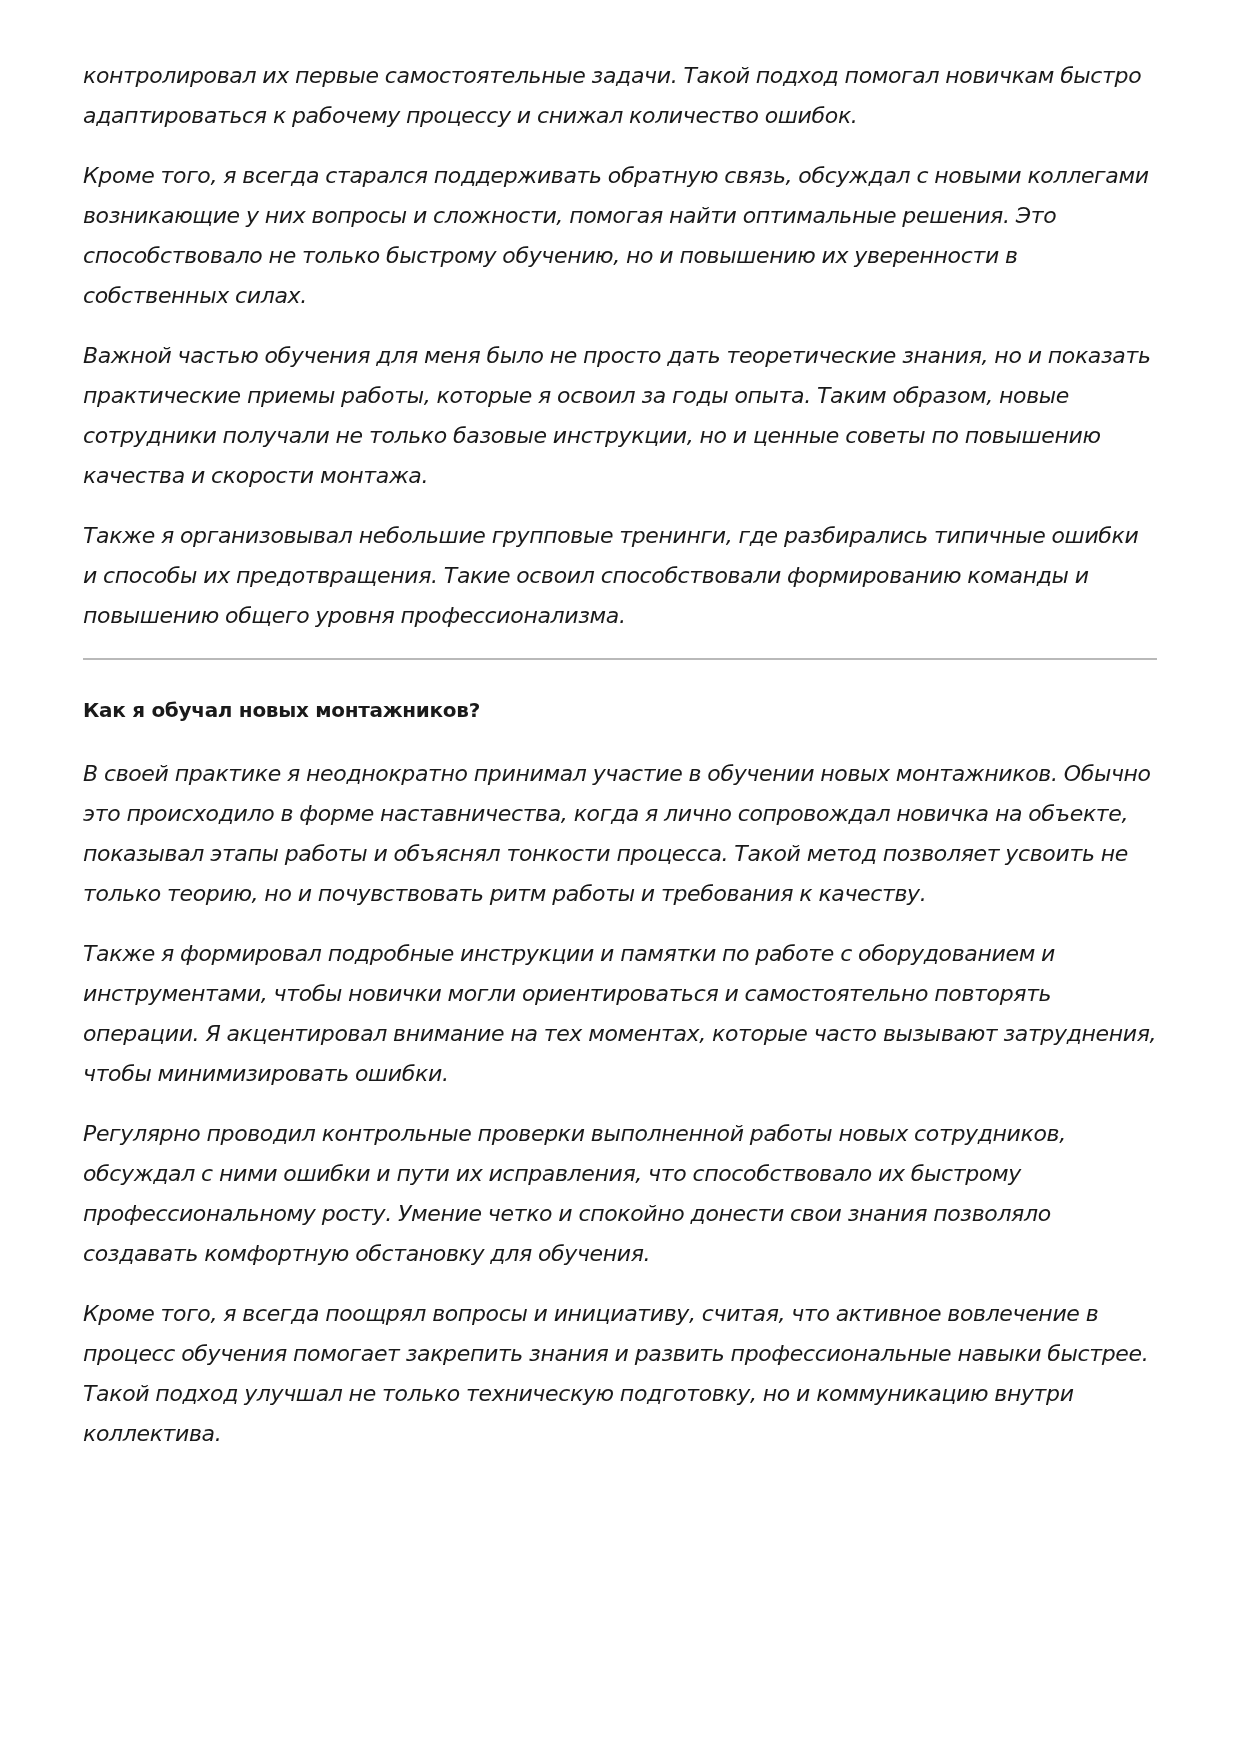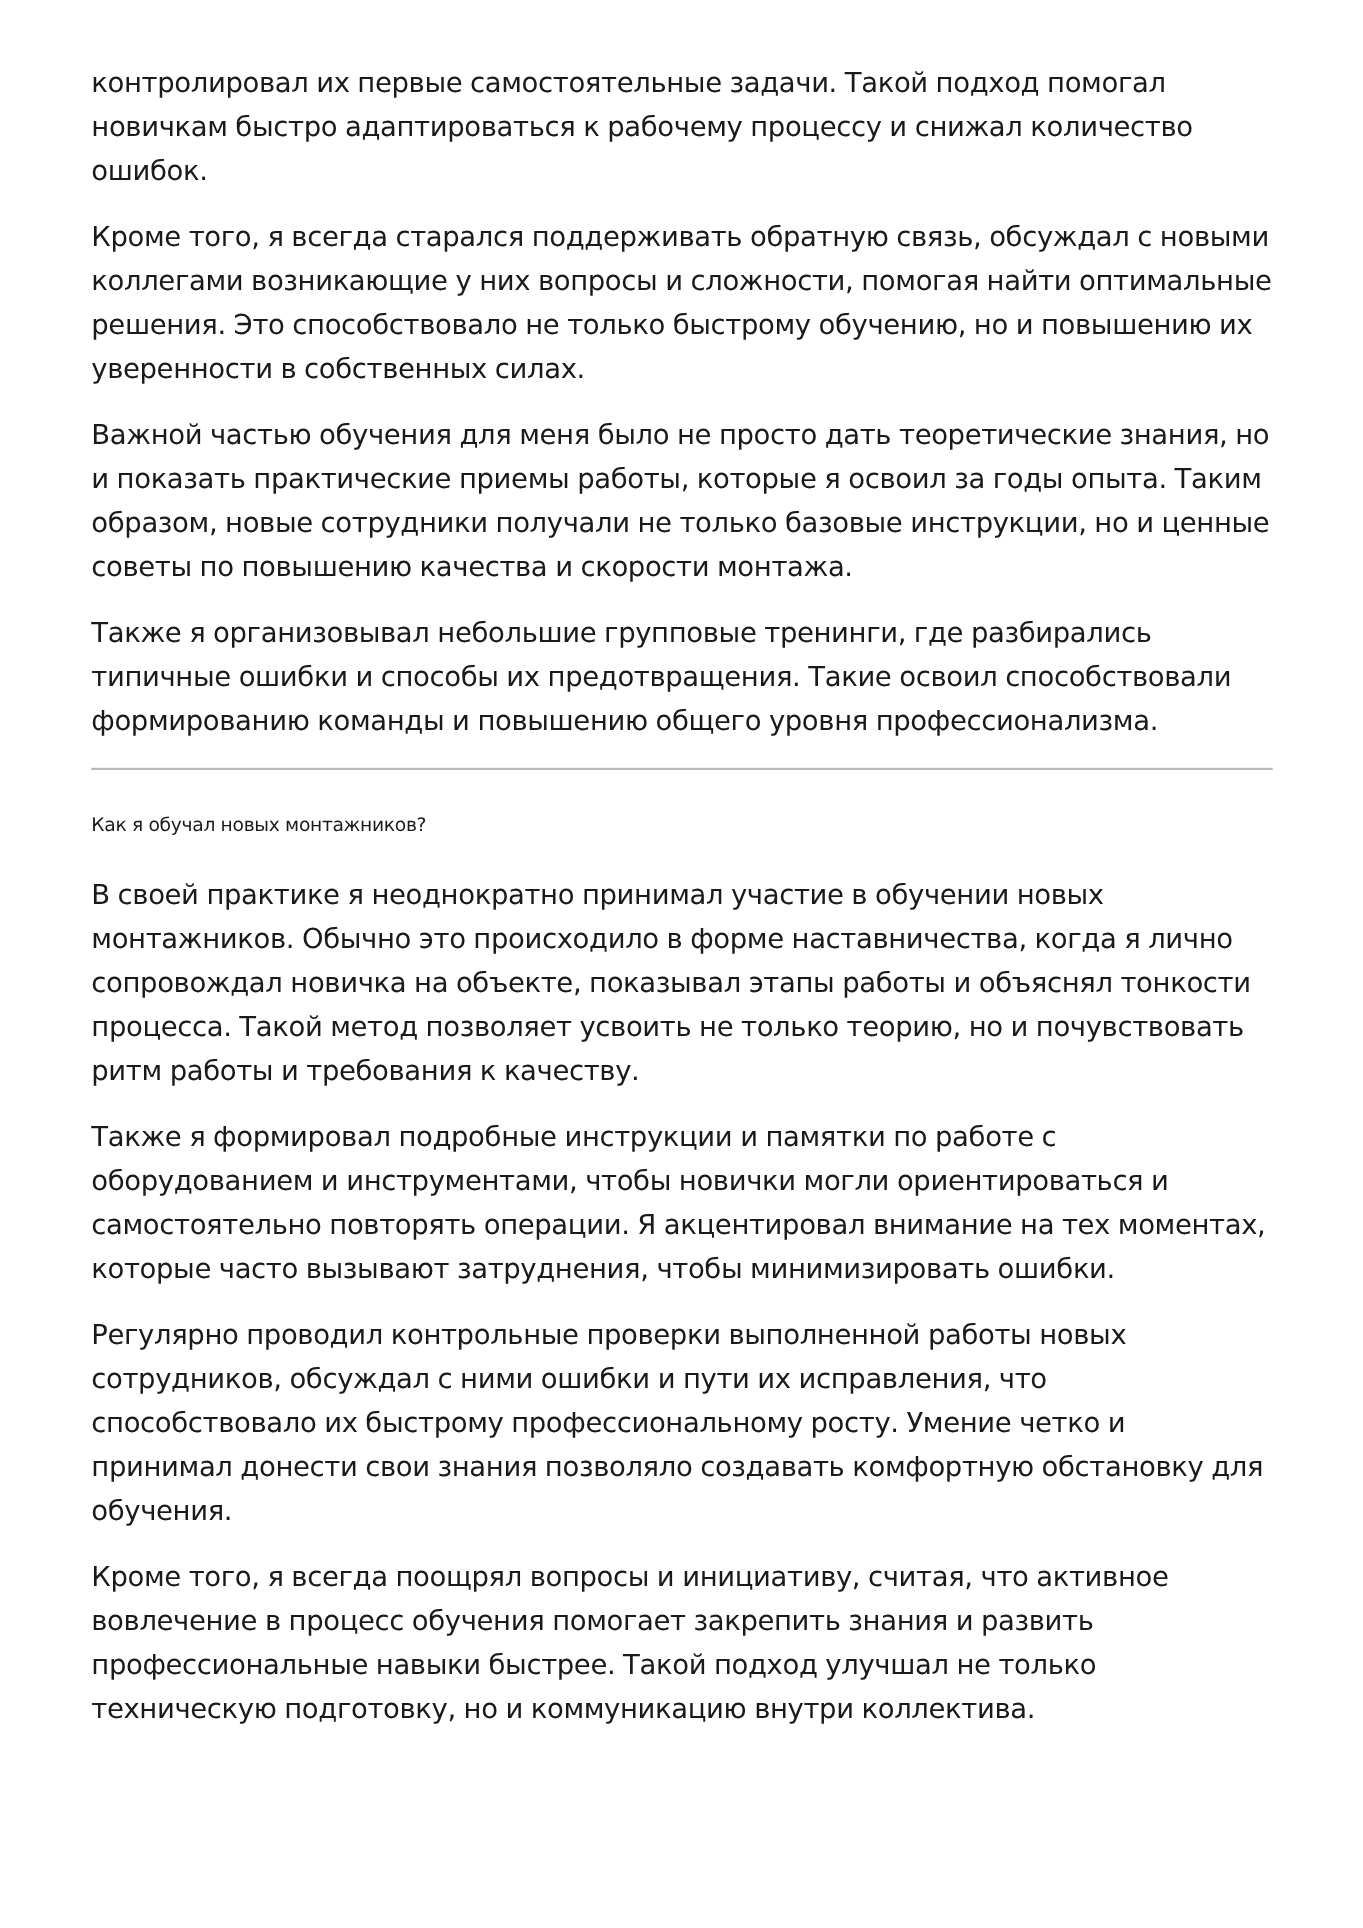--- a/index.html
+++ b/index.html
@@ -10,51 +10,52 @@
     font-family: "DejaVu Sans", sans-serif;
     color: #1a1a1a;
   }
   .page {
     position: relative;
     padding: 56px 82px 0 83px;
     width: 1074px;
   }
   p {
     margin: 0 0 20px 0;
-    font-size: 25px;
+    font-size: 22px;
     line-height: 40px;
     letter-spacing: -0.35px;
     word-spacing: -0.5px;
+    font-style: italic;
   }
   hr {
     border: none;
     border-top: 2px solid #b9b9b9;
     margin: 22px 0 30px 0;
   }
   h3 {
     margin: 0 0 24px 0;
-    font-size: 17px;
+    font-size: 20px;
     line-height: 40px;
-    font-weight: normal;
+    font-weight: bold;
     letter-spacing: -0.3px;
   }
 </style>
 </head>
 <body>
 
 <div class="page">
   <section>
     <p>контролировал их первые самостоятельные задачи. Такой подход помогал новичкам быстро адаптироваться к рабочему процессу и снижал количество ошибок.</p>
     <p>Кроме того, я всегда старался поддерживать обратную связь, обсуждал с новыми коллегами возникающие у них вопросы и сложности, помогая найти оптимальные решения. Это способствовало не только быстрому обучению, но и повышению их уверенности в собственных силах.</p>
     <p>Важной частью обучения для меня было не просто дать теоретические знания, но и показать практические приемы работы, которые я освоил за годы опыта. Таким образом, новые сотрудники получали не только базовые инструкции, но и ценные советы по повышению качества и скорости монтажа.</p>
     <p>Также я организовывал небольшие групповые тренинги, где разбирались типичные ошибки и способы их предотвращения. Такие освоил способствовали формированию команды и повышению общего уровня профессионализма.</p>
   </section>
 
   <hr>
 
   <section>
     <h3>Как я обучал новых монтажников?</h3>
     <p>В своей практике я неоднократно принимал участие в обучении новых монтажников. Обычно это происходило в форме наставничества, когда я лично сопровождал новичка на объекте, показывал этапы работы и объяснял тонкости процесса. Такой метод позволяет усвоить не только теорию, но и почувствовать ритм работы и требования к качеству.</p>
     <p>Также я формировал подробные инструкции и памятки по работе с оборудованием и инструментами, чтобы новички могли ориентироваться и самостоятельно повторять операции. Я акцентировал внимание на тех моментах, которые часто вызывают затруднения, чтобы минимизировать ошибки.</p>
-    <p>Регулярно проводил контрольные проверки выполненной работы новых сотрудников, обсуждал с ними ошибки и пути их исправления, что способствовало их быстрому профессиональному росту. Умение четко и принимал донести свои знания позволяло создавать комфортную обстановку для обучения.</p>
+    <p>Регулярно проводил контрольные проверки выполненной работы новых сотрудников, обсуждал с ними ошибки и пути их исправления, что способствовало их быстрому профессиональному росту. Умение четко и спокойно донести свои знания позволяло создавать комфортную обстановку для обучения.</p>
     <p>Кроме того, я всегда поощрял вопросы и инициативу, считая, что активное вовлечение в процесс обучения помогает закрепить знания и развить профессиональные навыки быстрее. Такой подход улучшал не только техническую подготовку, но и коммуникацию внутри коллектива.</p>
   </section>
 </div>
 
 </body></html>

